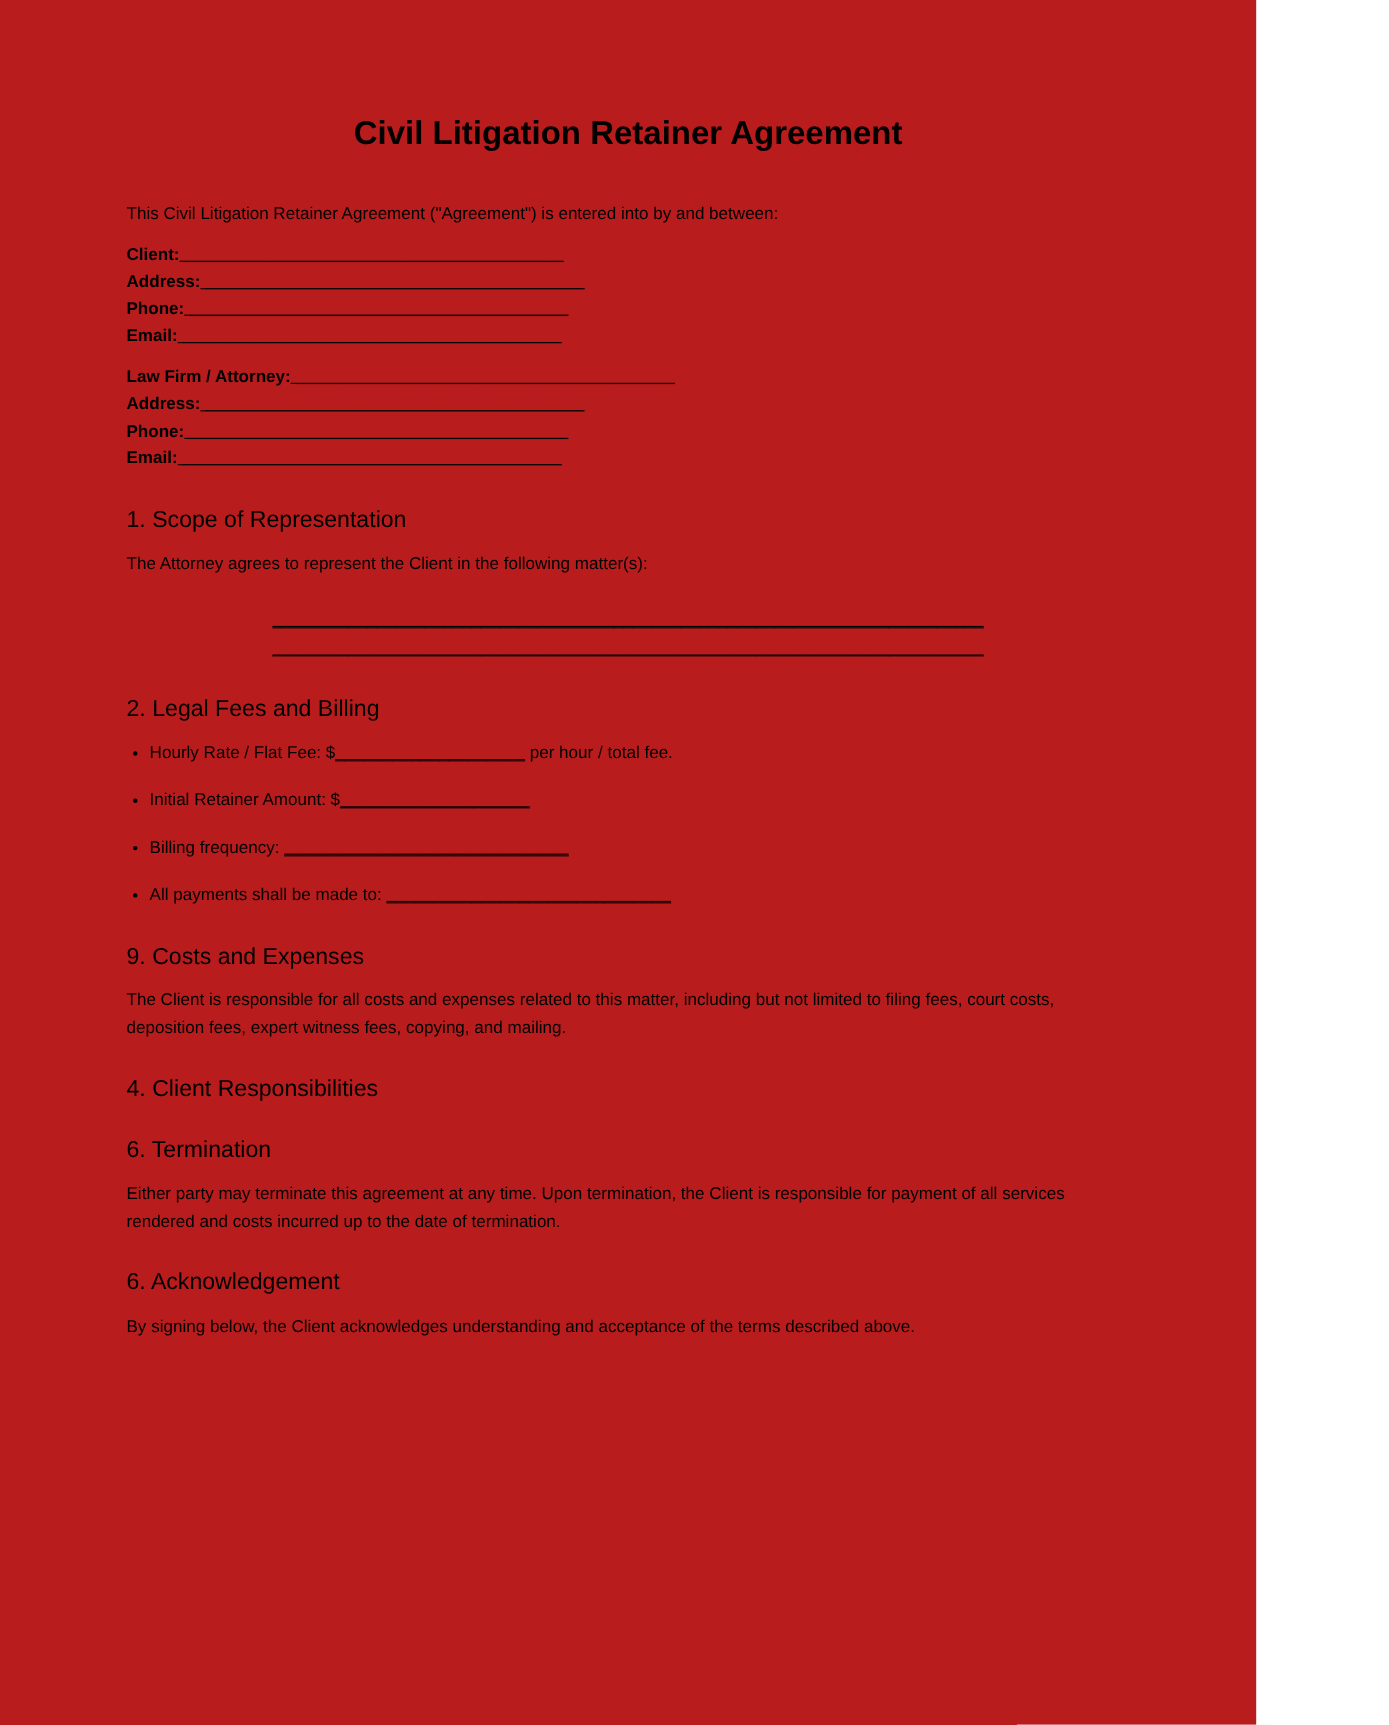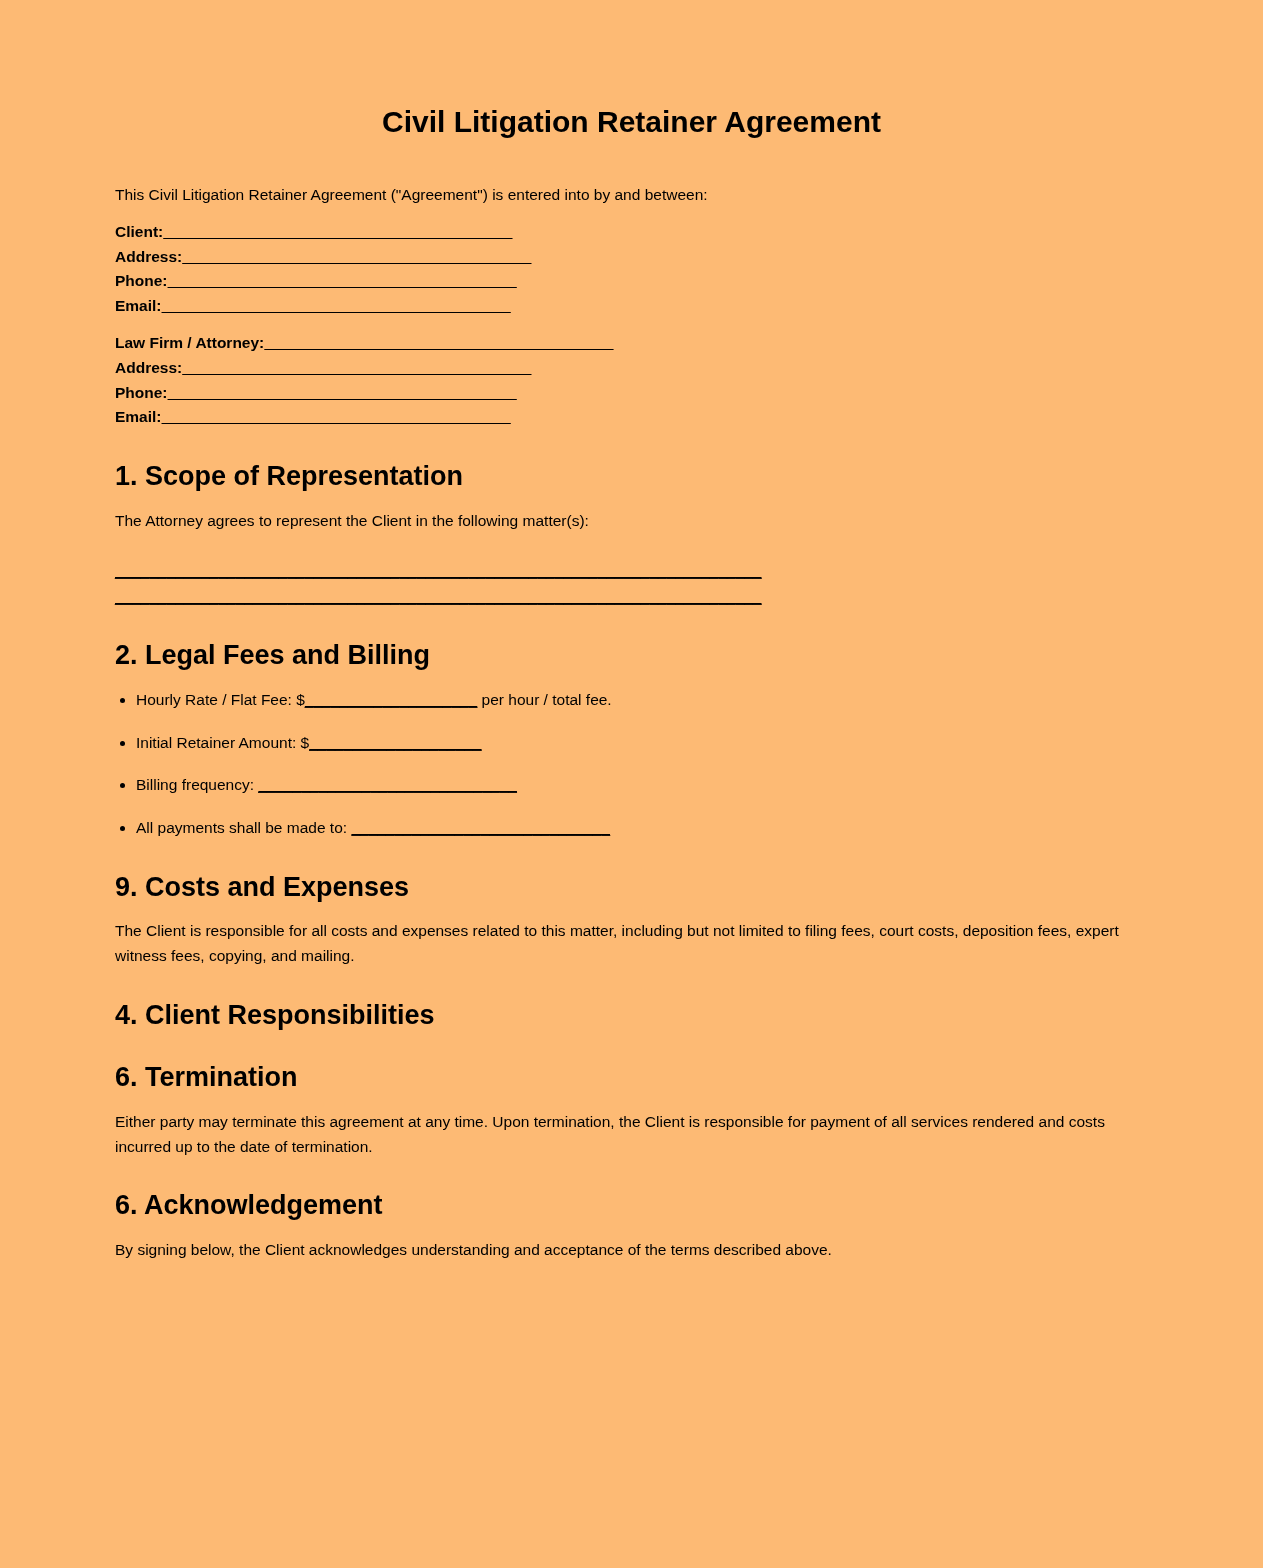--- a/index.html
+++ b/index.html
@@ -1,48 +1,48 @@
 <!DOCTYPE html>
 <html><head>
 <meta charset="utf-8">
 <style>
   html, body {
     margin: 0;
     padding: 0;
     background: #ffffff;
   }
   .page {
-    width: 1263px;
+    width: 1142px;
     height: 1568px;
     box-sizing: border-box;
     padding: 104px 115px 40px 115px;
-    background: #fdba74;
+    background: #b91c1c;
     color: #000000;
     font-family: "Liberation Sans", sans-serif;
     font-size: 15.5px;
     line-height: 1.6;
     overflow: hidden;
   }
   h1.doc-title {
     font-size: 30px;
     line-height: 1.2;
     font-weight: bold;
     text-align: center;
     margin: 0 0 43px 0;
   }
   h2.section-heading {
-    font-size: 27px;
+    font-size: 21px;
     line-height: 1.2;
-    font-weight: bold;
+    font-weight: normal;
     margin: 30px 0 16px 0;
   }
   p { margin: 12px 0; }
   .field-row { font-weight: bold; }
   .fill-line { white-space: pre; text-decoration: underline; }
-  .blank-lines { margin-top: 25px; line-height: 1.65; }
+  .blank-lines { margin-top: 25px; line-height: 1.65; text-align: center; }
   ul.fee-list {
     margin: 16px 0;
     padding-left: 21px;
     list-style-type: disc;
   }
   ul.fee-list li { margin: 0 0 18px 0; }
   ul.fee-list li:last-child { margin-bottom: 12px; }
 </style>
 </head>
 <body>

